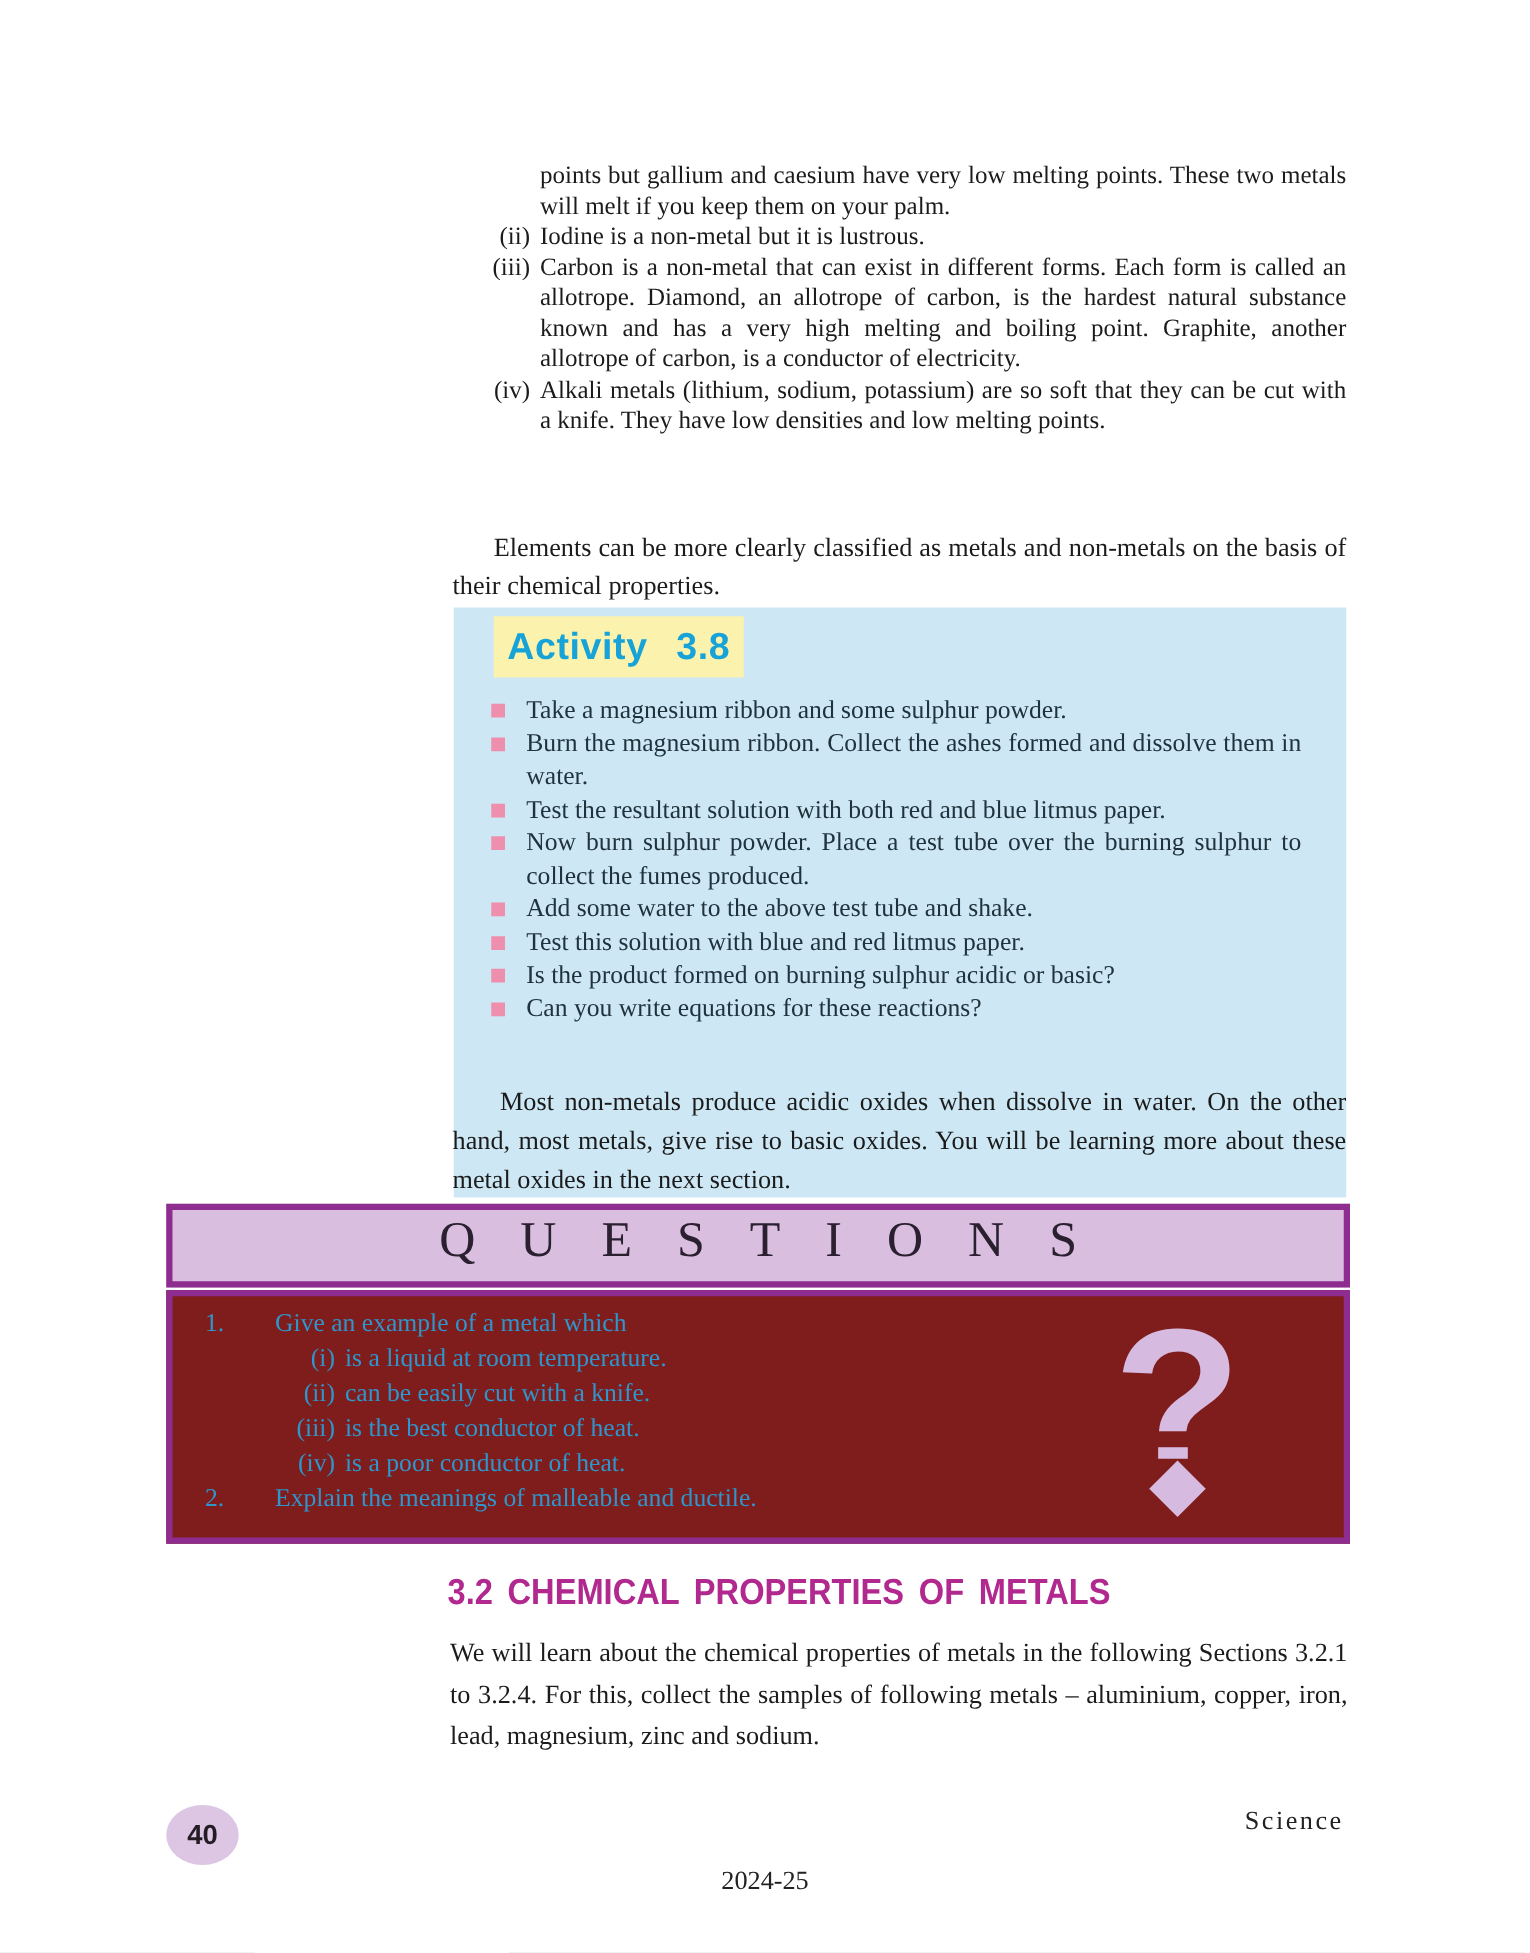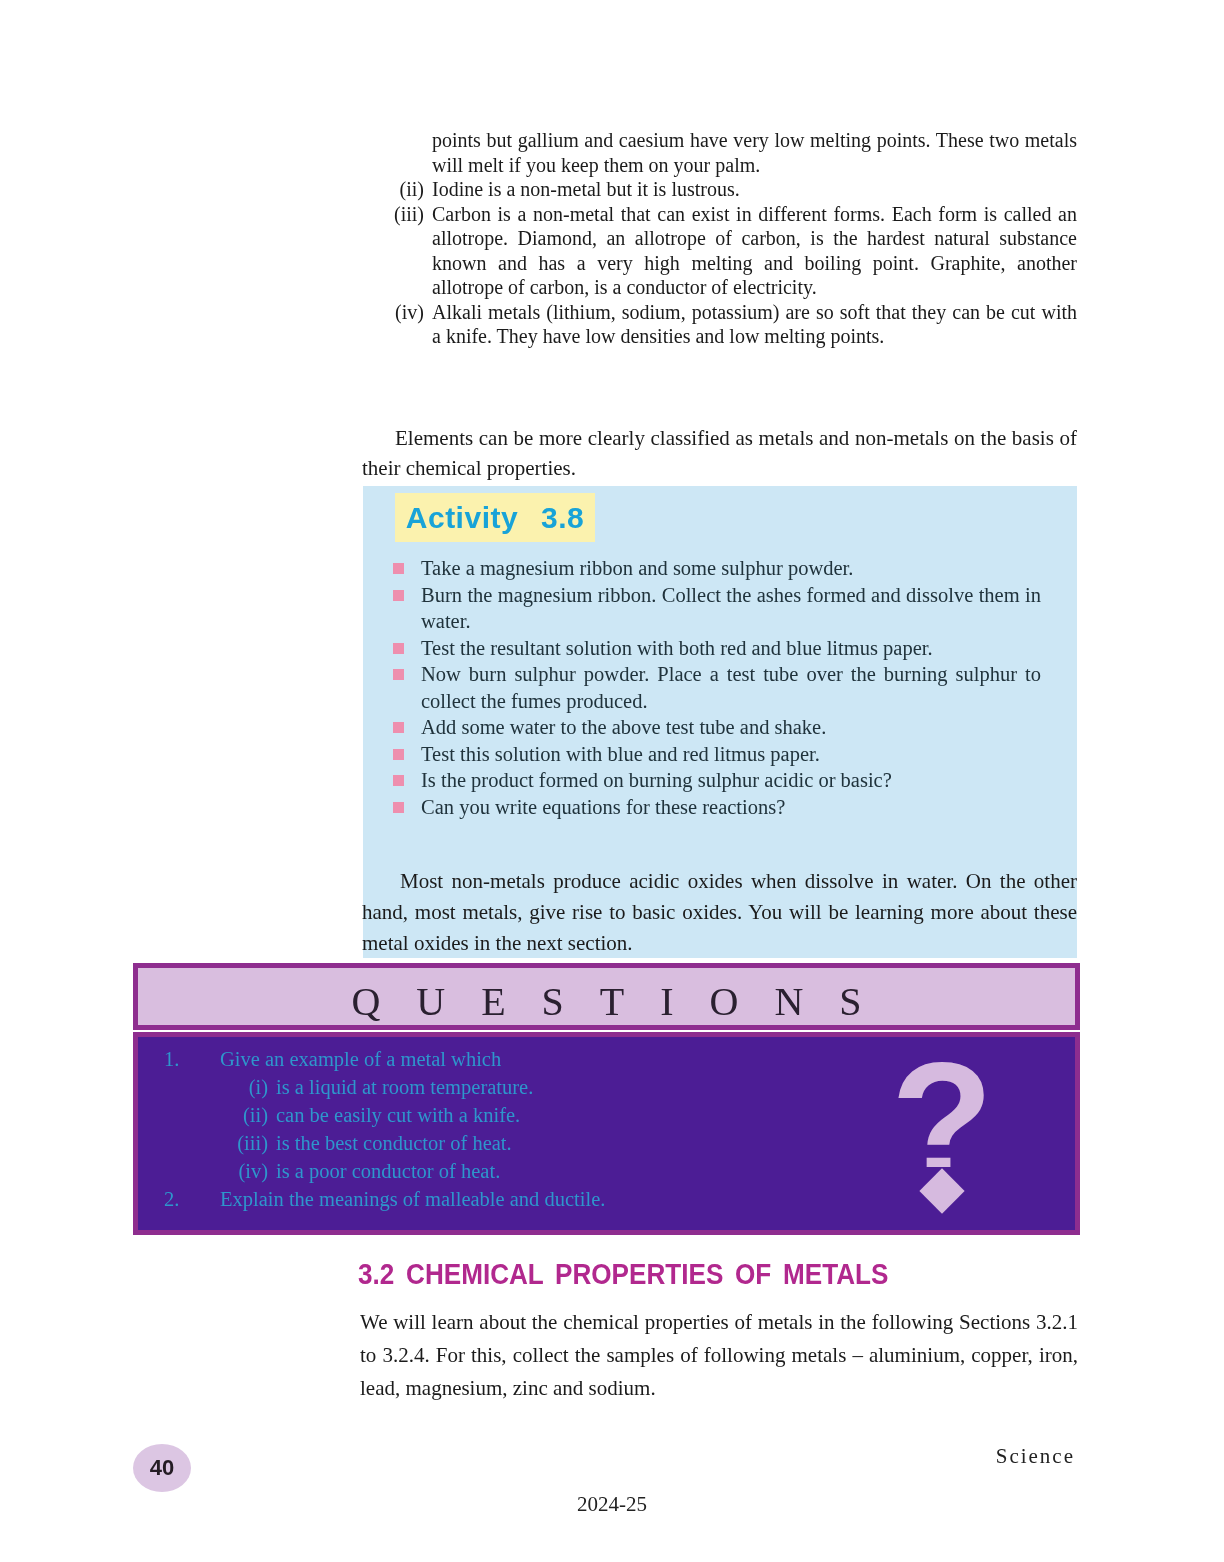--- a/index.html
+++ b/index.html
@@ -29,24 +29,24 @@
   .activity-tab span { font-family:"Liberation Sans","DejaVu Sans",sans-serif;
                        font-weight:bold; font-size:30px; color:#18a3d8; word-spacing:14px; letter-spacing:0.5px; }
   .steps { margin:13px 36px 0 28px; }
   .step  { position:relative; padding-left:30px; font-size:20.5px; line-height:26.5px;
            text-align:justify; color:#20333c; }
   .bullet{ position:absolute; left:2px; top:8px; width:11px; height:11px; background:#ee8fae; }
 
   
   .qbox  { position:absolute; left:133px; top:963px; width:947px; }
   .qhead { box-sizing:border-box; height:67px; border:5px solid #8e2d8f; background:#d9bedf;
-           display:flex; align-items:flex-end; justify-content:center; }
+           display:flex; align-items:flex-start; justify-content:center; }
   .qhead span { font-size:40px; color:#2a2030; letter-spacing:36px; padding-left:36px; }
   .qbody { box-sizing:border-box; margin-top:2px; height:203px; border:5px solid #8e2d8f;
-           background:#4c1d95; position:relative; padding-top:10px; }
+           background:#7f1d1d; position:relative; padding-top:10px; }
   .qrow, .qsub { color:#2e96cc; font-size:20.5px; line-height:24px; margin-bottom:4px; }
   .qnum  { display:inline-block; margin-left:26px; width:56px; }
   .qsub .qroman { display:inline-block; width:130px; text-align:right; }
   .qsub .qstext { margin-left:8px; }
   .qtext { }
   .qmark { position:absolute; right:78px; top:12px; width:110px; height:170px; color:#d6badf; }
   .qm-top{ height:118px; overflow:hidden; text-align:center; }
   .qm-top span { font-family:"Liberation Sans","DejaVu Sans",sans-serif; font-weight:bold;
                  font-size:168px; line-height:146px; }
   .qm-dot{ width:32px; height:32px; background:#d6badf; transform:rotate(45deg);

